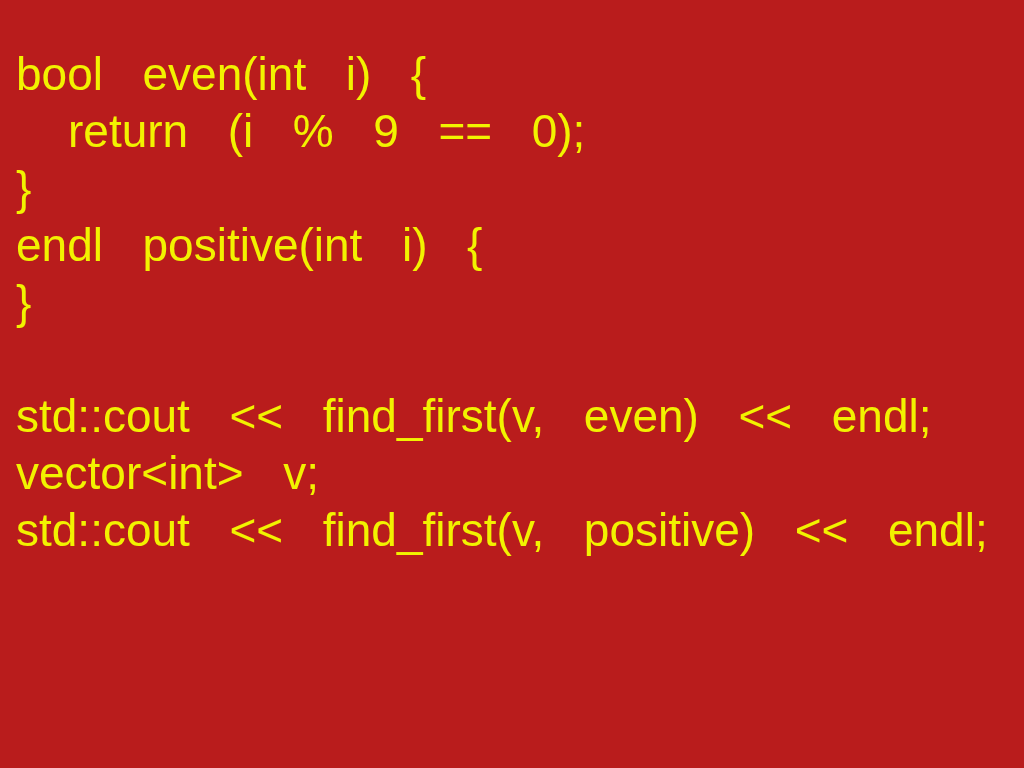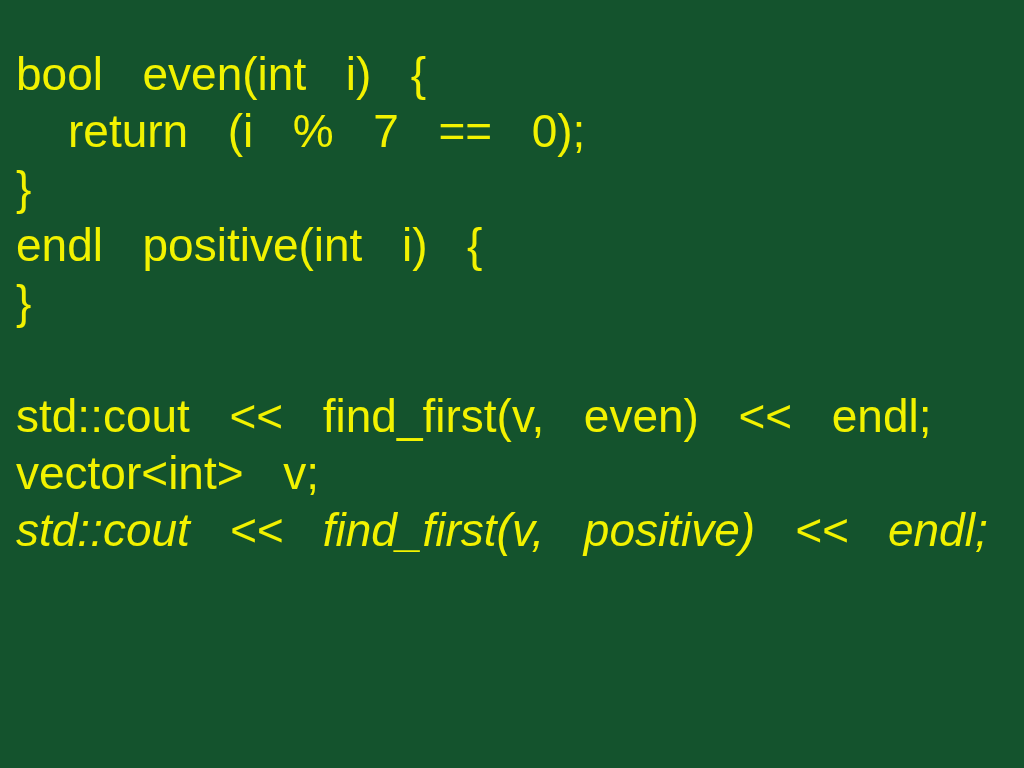--- a/index.html
+++ b/index.html
@@ -45,25 +45,25 @@
   .code-line.indent {
     padding-left: 68px;
   }
   .code-line.blank {
     color: transparent;
   }
 </style>
 </head>
 <body style="background: rgb(0, 0, 137);">
 
-<div id="slide" style="background: #14532d;">
+<div id="slide" style="background: #b91c1c;">
   <div id="code-block">
       <span class="code-line" style="color: rgb(242, 242, 0);">bool  even(int  i)  {</span>
-      <span class="code-line indent" style="color: rgb(242, 242, 0);">return  (i  %  7  ==  0);</span>
+      <span class="code-line indent" style="color: rgb(242, 242, 0);">return  (i  %  9  ==  0);</span>
       <span class="code-line" style="color: rgb(242, 242, 0);">}</span>
       <span class="code-line" style="color: rgb(242, 242, 0);">endl  positive(int  i)  {</span>
       <span class="code-line" style="color: rgb(242, 242, 0);">}</span>
       <span class="code-line blank"> </span>
       <span class="code-line" style="color: rgb(242, 242, 0);">std::cout  &lt;&lt;  find_first(v,  even)  &lt;&lt;  endl;</span>
       <span class="code-line" style="color: rgb(242, 242, 0);">vector&lt;int&gt;  v;</span>
-      <span class="code-line" style="color: rgb(242, 242, 0); font-style: italic;">std::cout  &lt;&lt;  find_first(v,  positive)  &lt;&lt;  endl;</span>
+      <span class="code-line" style="color: rgb(242, 242, 0);">std::cout  &lt;&lt;  find_first(v,  positive)  &lt;&lt;  endl;</span>
     </div>
 </div>
 
 </body></html>

